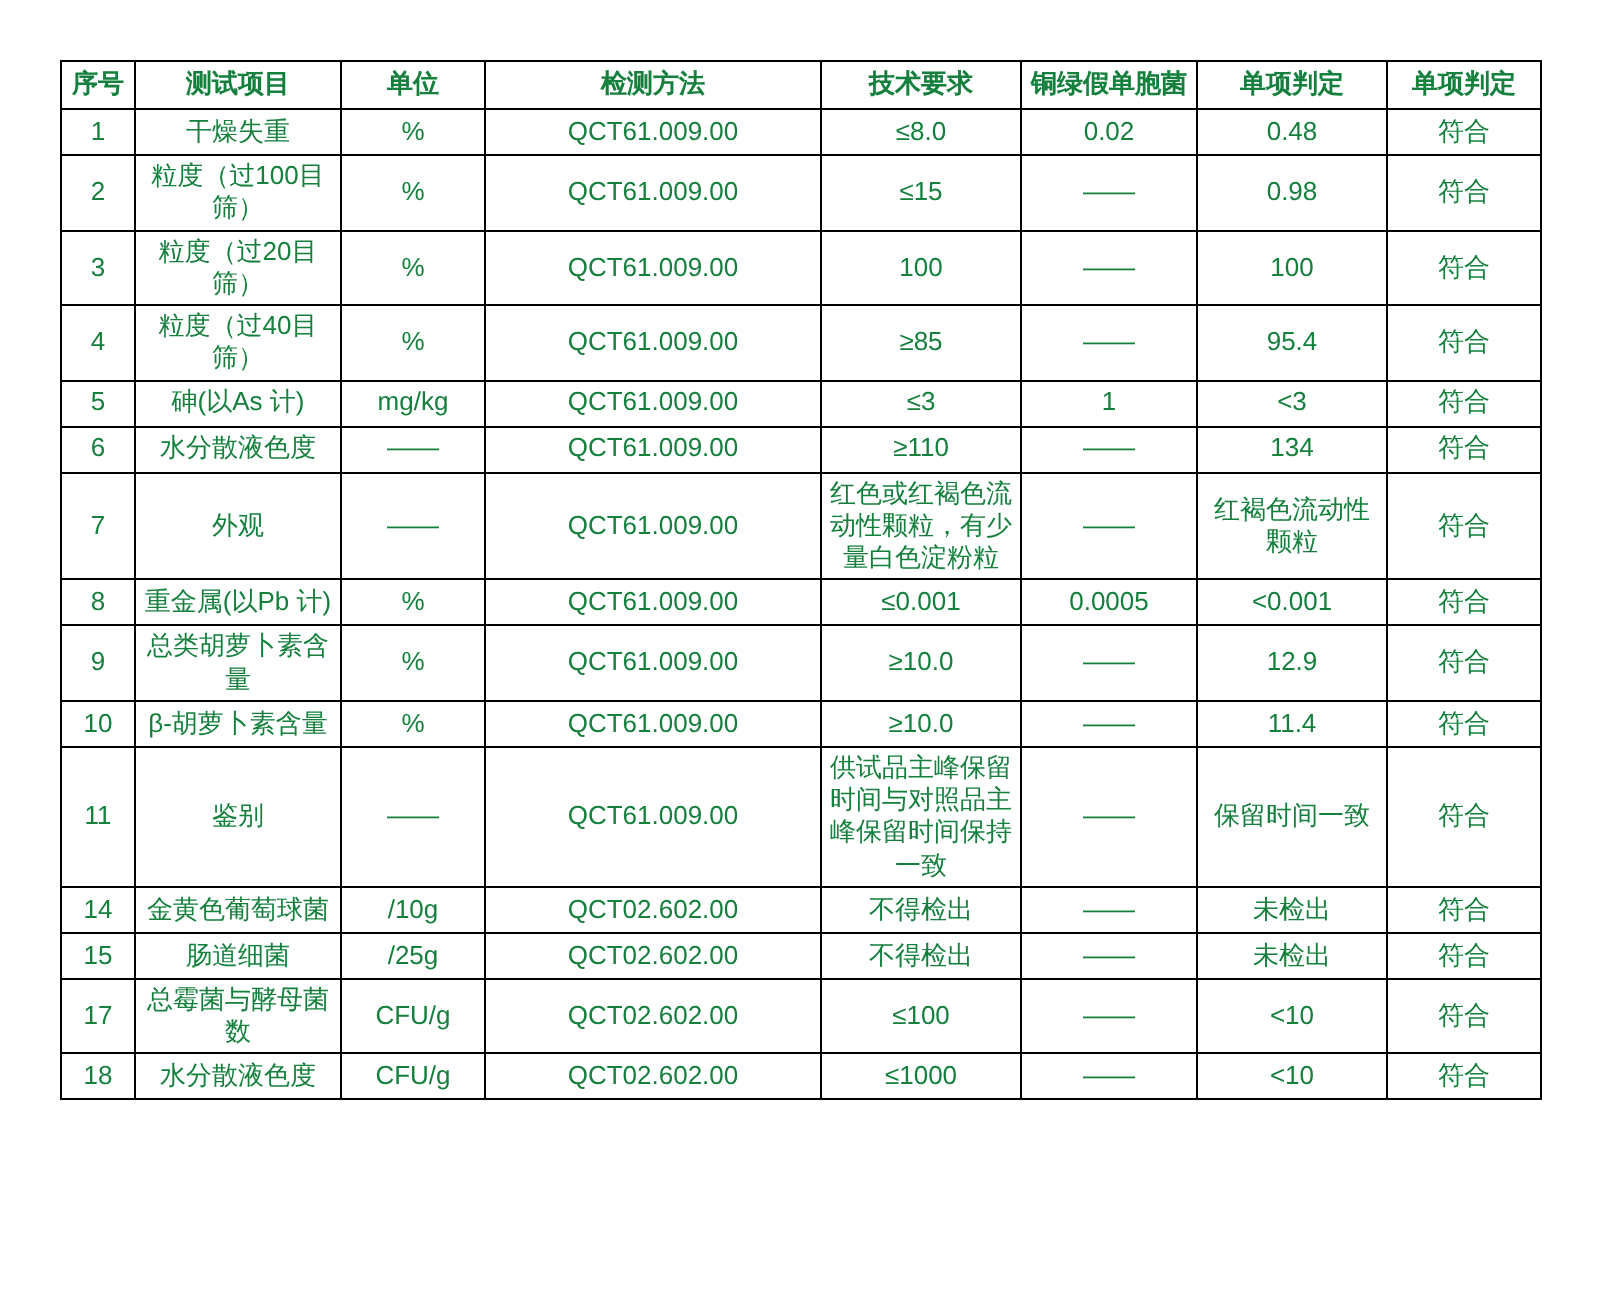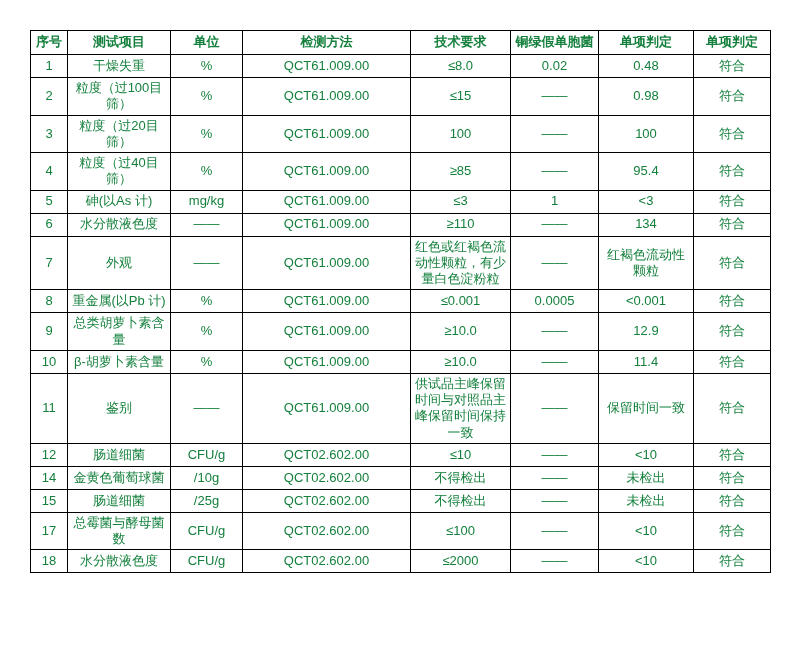--- a/index.html
+++ b/index.html
@@ -173,30 +173,20 @@
         <td>11</td>
         <td>鉴别</td>
         <td>——</td>
         <td>QCT61.009.00</td>
         <td>供试品主峰保留时间与对照品主峰保留时间保持一致</td>
         <td>——</td>
         <td>保留时间一致</td>
         <td>符合</td>
       </tr>
       <tr>
-        <td>12</td>
-        <td>肠道细菌</td>
-        <td>CFU/g</td>
-        <td>QCT02.602.00</td>
-        <td>≤10</td>
-        <td>——</td>
-        <td>&lt;10</td>
-        <td>符合</td>
-      </tr>
-      <tr>
         <td>14</td>
         <td>金黄色葡萄球菌</td>
         <td>/10g</td>
         <td>QCT02.602.00</td>
         <td>不得检出</td>
         <td>——</td>
         <td>未检出</td>
         <td>符合</td>
       </tr>
       <tr>
@@ -217,19 +207,19 @@
         <td>≤100</td>
         <td>——</td>
         <td>&lt;10</td>
         <td>符合</td>
       </tr>
       <tr>
         <td>18</td>
         <td>水分散液色度</td>
         <td>CFU/g</td>
         <td>QCT02.602.00</td>
-        <td>≤2000</td>
+        <td>≤1000</td>
         <td>——</td>
         <td>&lt;10</td>
         <td>符合</td>
       </tr>
     </tbody>
 </table>
 
 </body></html>

